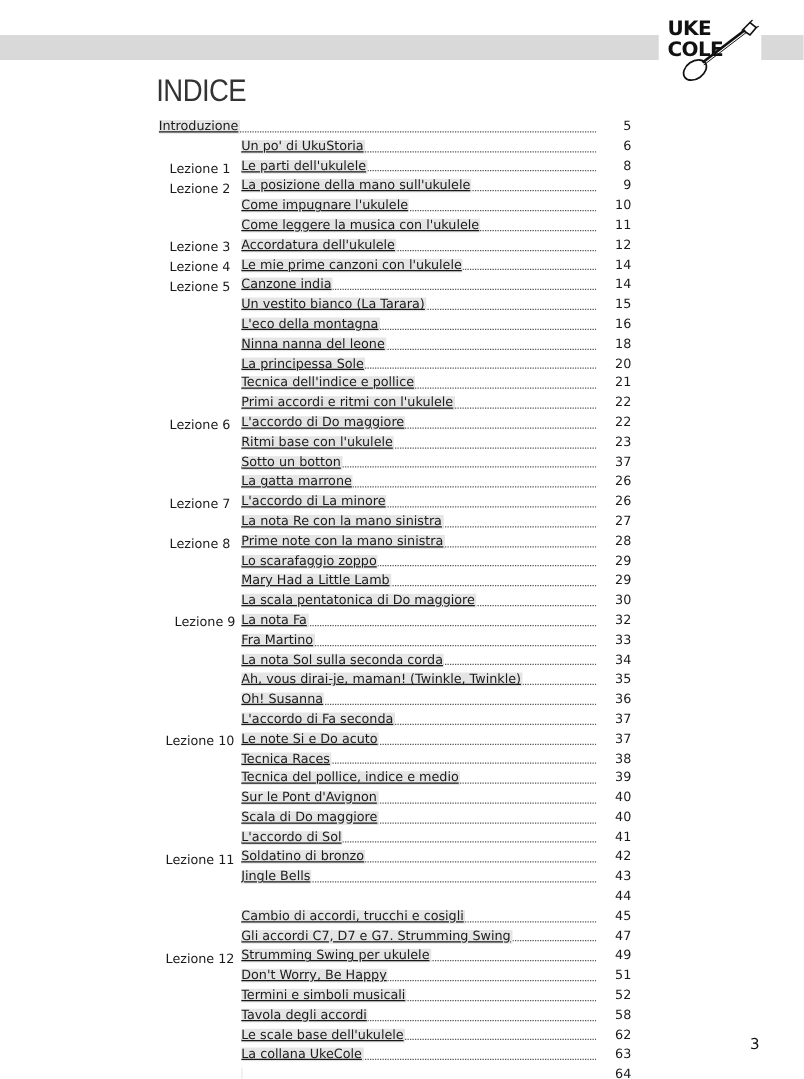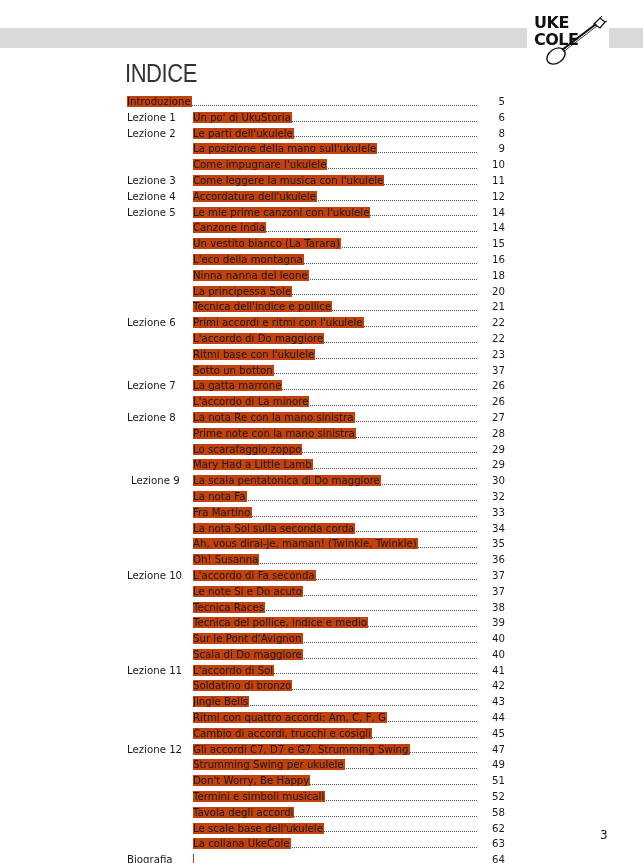--- a/index.html
+++ b/index.html
@@ -5,25 +5,25 @@
   html, body { margin: 0; padding: 0; background: #ffffff; }
   body { width: 643px; height: 863px; position: relative; overflow: hidden; font-family: "DejaVu Sans", sans-serif; color: #1a1a1a; }
   .top-bar-left { position: absolute; left: 0; top: 28px; width: 527px; height: 20px; background: #d9d9d9; }
   .top-bar-right { position: absolute; left: 609px; top: 28px; width: 34px; height: 20px; background: #d9d9d9; }
   .logo { position: absolute; left: 534px; top: 14px; width: 74px; height: 52px; }
   .logo-text { position: absolute; left: 0; top: 0; font-family: "DejaVu Sans", sans-serif; font-weight: bold; font-size: 16px; line-height: 17px; letter-spacing: -0.5px; color: #111; }
   .logo svg { position: absolute; left: 0; top: 0; }
   .title { position: absolute; left: 125px; top: 59px; font-family: "Liberation Sans", sans-serif; font-size: 25px; font-weight: normal; color: #333; letter-spacing: -0.5px; transform: scaleX(0.88); transform-origin: left top; }
   .toc { position: absolute; left: 127px; top: 94px; width: 378px; }
   .row { position: relative; height: 15.8px; line-height: 15.8px; font-family: "DejaVu Sans", sans-serif; font-size: 10.2px; color: #1a1a1a; white-space: nowrap; }
-  .lesson { position: absolute; left: 0; top: 0; width: 66px; }
+  .lesson { position: absolute; left: 0; top: 18px; width: 66px; text-align: center; }
   .lesson.indent { left: 4px; }
   .entry { position: absolute; left: 66px; top: 0; width: 284px; overflow: hidden; }
   .entry.wide { left: 0; width: 350px; }
-  .entry .t { background: #c2410c; padding-right: 1px; position: relative; z-index: 1; }
+  .entry .t { background: #e5e5e5; padding-right: 1px; position: relative; z-index: 1; text-decoration: underline; }
   .entry::after { content: ""; position: absolute; left: 0; right: 0; bottom: 4px; border-bottom: 1.4px dotted #555; z-index: 0; }
   .pg { position: absolute; right: 0; top: 0; text-align: right; width: 24px; }
   .folio { position: absolute; left: 600px; top: 828px; font-family: "DejaVu Sans", sans-serif; font-size: 12px; color: #111; }
 </style>
 </head>
 <body>
 
 <div class="top-bar-left"></div>
 <div class="top-bar-right"></div>
 
@@ -206,21 +206,20 @@
     </div>
     <div class="row">
       <span class="entry"><span class="t">Soldatino di bronzo </span></span>
       <span class="pg">42</span>
     </div>
     <div class="row">
       <span class="entry"><span class="t">Jingle Bells </span></span>
       <span class="pg">43</span>
     </div>
     <div class="row">
-      <span class="entry"><span class="t">Ritmi con quattro accordi: Am, C, F, G </span></span>
       <span class="pg">44</span>
     </div>
     <div class="row">
       <span class="entry"><span class="t">Cambio di accordi, trucchi e cosigli </span></span>
       <span class="pg">45</span>
     </div>
     <div class="row">
       <span class="lesson">Lezione 12</span>
       <span class="entry"><span class="t">Gli accordi C7, D7 e G7. Strumming Swing </span></span>
       <span class="pg">47</span>

